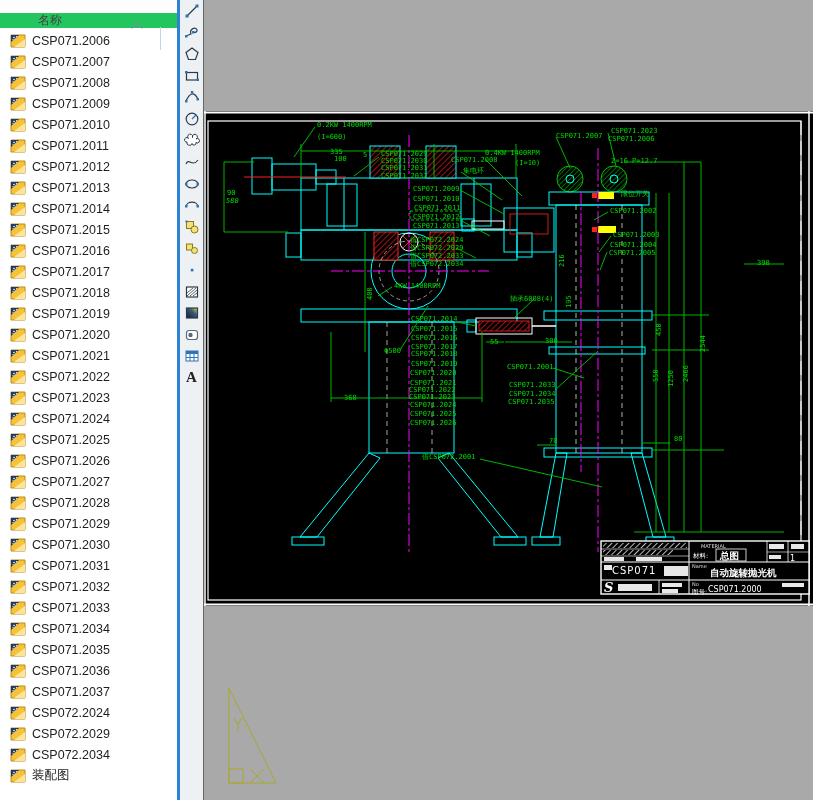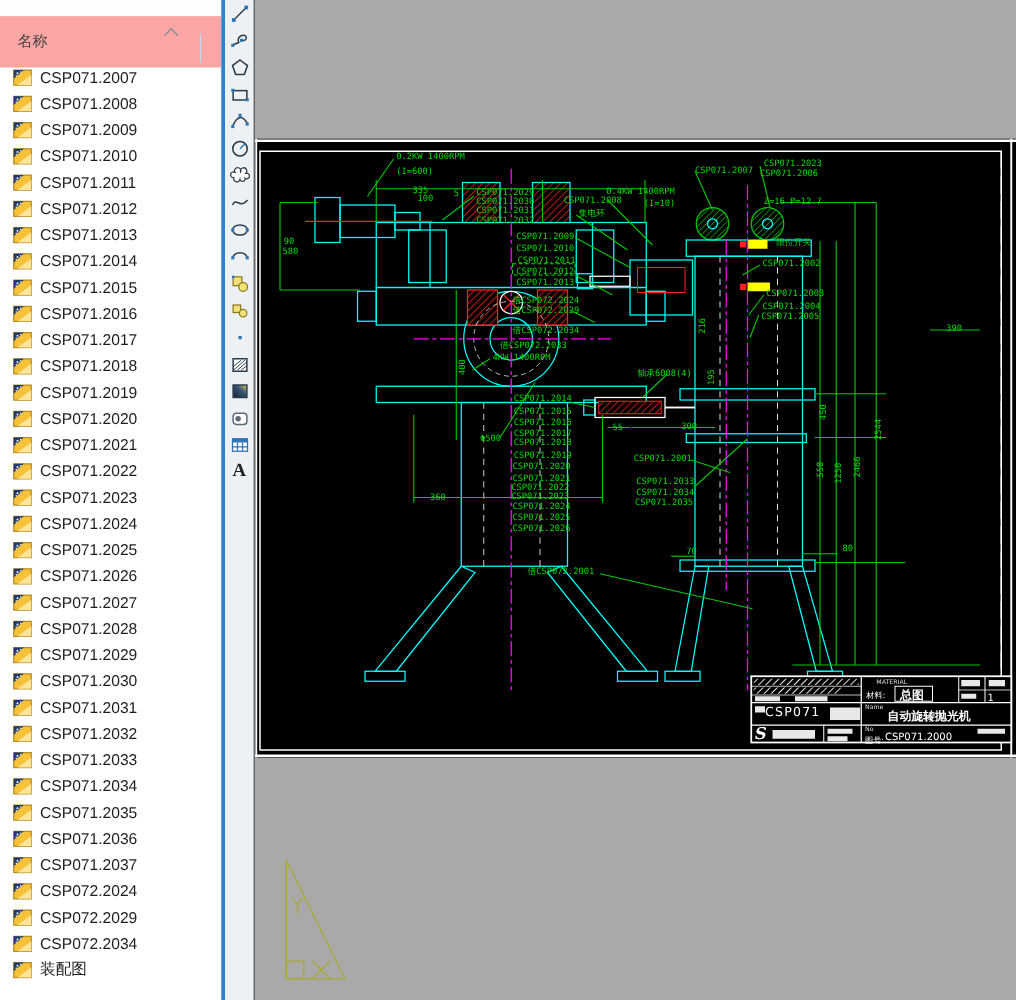--- a/index.html
+++ b/index.html
@@ -1,21 +1,21 @@
 <!DOCTYPE html>
 <html><head>
 <meta charset="utf-8">
 <style>
   html,body{margin:0;padding:0;background:#fff;}
   #app{position:relative;width:813px;height:800px;overflow:hidden;font-family:"Liberation Sans","DejaVu Sans",sans-serif;background:#fff;}
 
   
   .sidebar{position:absolute;left:0;top:0;width:177px;height:800px;background:#fff;overflow:hidden;}
   .sidebar-topstrip{position:absolute;left:0;top:0;width:100%;height:13px;background:#fdfdfd;border-bottom:1px solid #e4e4e4;z-index:3;}
-  .list-header{position:absolute;left:0;top:13px;width:100%;height:41px;background:#fca5a5;z-index:3;display:flex;align-items:center;}
+  .list-header{position:absolute;left:0;top:13px;width:100%;height:15px;background:#22c55e;z-index:3;display:flex;align-items:center;padding-left:24px;}
   .list-header .hdr-label{font-size:12px;color:#444;padding-left:14px;}
   .chev{position:absolute;left:133px;top:11px;width:7px;height:7px;border-right:1.5px solid #7a8b99;border-bottom:1.5px solid #7a8b99;transform:rotate(-135deg);}
   .hdr-sep{position:absolute;left:160px;top:14px;width:1px;height:23px;background:#bcd8ec;}
   .file-list{position:absolute;left:0;top:30px;width:100%;height:770px;overflow:hidden;z-index:1;}
   .file-row{display:flex;align-items:center;height:21px;padding-left:10px;gap:6px;cursor:default;}
   .file-row .file-label{font-size:12.5px;color:#1e1e1e;white-space:nowrap;}
   .file-icon{width:16px;height:14px;flex:0 0 16px;display:inline-block;}
 
   .panel-accent{position:absolute;left:177px;top:0;width:3px;height:800px;background:#2e82d6;}
 
@@ -877,21 +877,21 @@
         <span class="cad" style="left: 177px; top: 165px;">CSP071.2031</span>
         <span class="cad" style="left: 177px; top: 173px;">CSP071.2032</span>
         <span class="cad" style="left: 247px; top: 157px;">CSP071.2008</span>
         <span class="cad" style="left: 209px; top: 186px;">CSP071.2009</span>
         <span class="cad" style="left: 209px; top: 196px;">CSP071.2010</span>
         <span class="cad" style="left: 210px; top: 205px;">CSP071.2011</span>
         <span class="cad" style="left: 209px; top: 214px;">CSP071.2012</span>
         <span class="cad" style="left: 209px; top: 223px;">CSP071.2013</span>
         <span class="cad" style="left: 206px; top: 237px;">借CSP072.2024</span>
         <span class="cad" style="left: 206px; top: 245px;">借CSP072.2029</span>
-        <span class="cad" style="left: 196px; top: 253px; margin-top: 20px;">借CSP072.2033</span>
+        <span class="cad" style="left: 206px; top: 253px;">借CSP072.2033</span>
         <span class="cad" style="left: 206px; top: 261px;">借CSP072.2034</span>
         <span class="cad" style="left: 352px; top: 133px;">CSP071.2007</span>
         <span class="cad" style="left: 407px; top: 128px;">CSP071.2023</span>
         <span class="cad" style="left: 404px; top: 136px;">CSP071.2006</span>
         <span class="cad" style="left: 406px; top: 208px;">CSP071.2002</span>
         <span class="cad" style="left: 409px; top: 232px;">CSP071.2003</span>
         <span class="cad" style="left: 406px; top: 242px;">CSP071.2004</span>
         <span class="cad" style="left: 405px; top: 250px;">CSP071.2005</span>
         <span class="cad" style="left: 207px; top: 316px;">CSP071.2014</span>
         <span class="cad" style="left: 207px; top: 326px;">CSP071.2015</span>
@@ -923,21 +923,21 @@
         <span class="cad" style="left: 417px; top: 191px;">限位开关</span>
         <span class="cad" style="left: 306px; top: 296px;">轴承6008(4)</span>
         <span class="cad" style="left: 190px; top: 283px;">4KW 1400RPM</span>
       </div>
     <div class="overlay">
 
     <span class="cad" style="left: 126px; top: 149px;">335</span>
         <span class="cad" style="left: 130px; top: 156px;">100</span>
         <span class="cad" style="left: 159px; top: 152px;">5</span>
         <span class="cad" style="left: 23px; top: 190px;">90</span>
-        <span class="cad" style="left: 22px; top: 198px;">580</span>
+        <span class="cad" style="left: 22px; top: 198px; font-style: italic;">580</span>
         <span class="cad" style="left: 140px; top: 395px;">360</span>
         <span class="cad" style="left: 180px; top: 348px;">Φ500</span>
         <span class="cad" style="left: 286px; top: 339px;">55</span>
         <span class="cad" style="left: 341px; top: 338px;">300</span>
         <span class="cad" style="left: 553px; top: 260px;">390</span>
         <span class="cad" style="left: 345px; top: 438px;">70</span>
         <span class="cad" style="left: 450px; top: 436px; padding-left: 20px;">80</span>
       </div>
     <div class="overlay">
 

